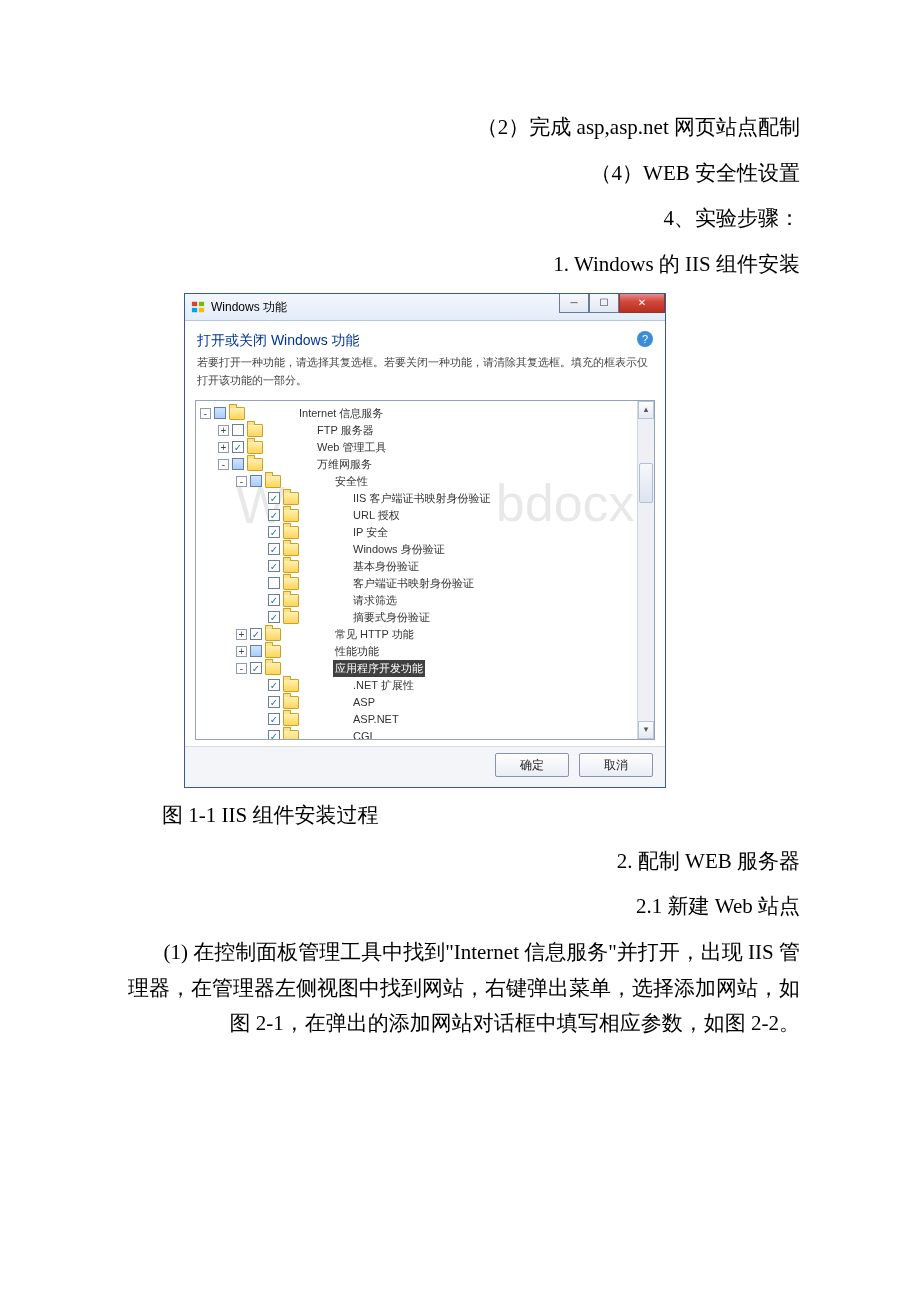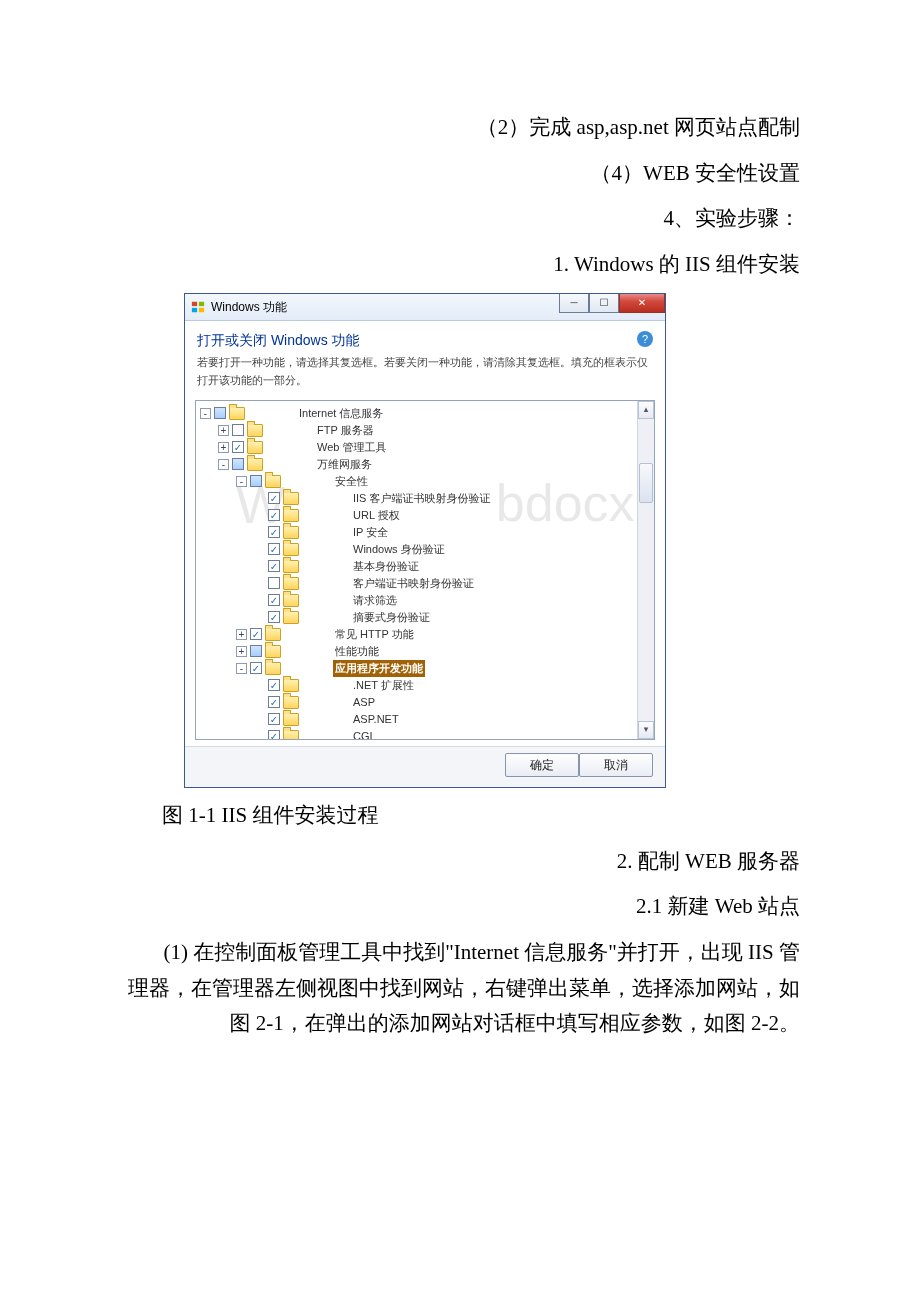--- a/index.html
+++ b/index.html
@@ -143,25 +143,25 @@
     border: 1px solid #c9a227; border-radius: 1px;
     margin-right: 4px;
     position: relative;
   }
   .fld.open::before {
     content: ""; position: absolute; left: -1px; top: -4px;
     width: 6px; height: 3px; background: #ffe089;
     border: 1px solid #c9a227; border-bottom: none; border-radius: 1px 1px 0 0;
   }
   .lbl { padding: 0 2px; margin-left: 48px; }
-  .lbl.sel { background: #a16207; color: #fff; font-weight: bold; }
+  .lbl.sel { background: #404040; color: #fff; }
 
   .btnrow {
     display: flex; justify-content: flex-end;
-    padding: 6px 12px 10px 12px;
+    gap: 10px; padding: 6px 12px 10px 12px;
     background: #f3f5f8;
     border-top: 1px solid #d5dbe6;
   }
   .btn {
     min-width: 72px; height: 22px;
     border: 1px solid #8894ab;
     background: linear-gradient(#fefefe,#e9edf4);
     font-size: 12px; color: #222;
     display: flex; align-items: center; justify-content: center;
     border-radius: 2px;

